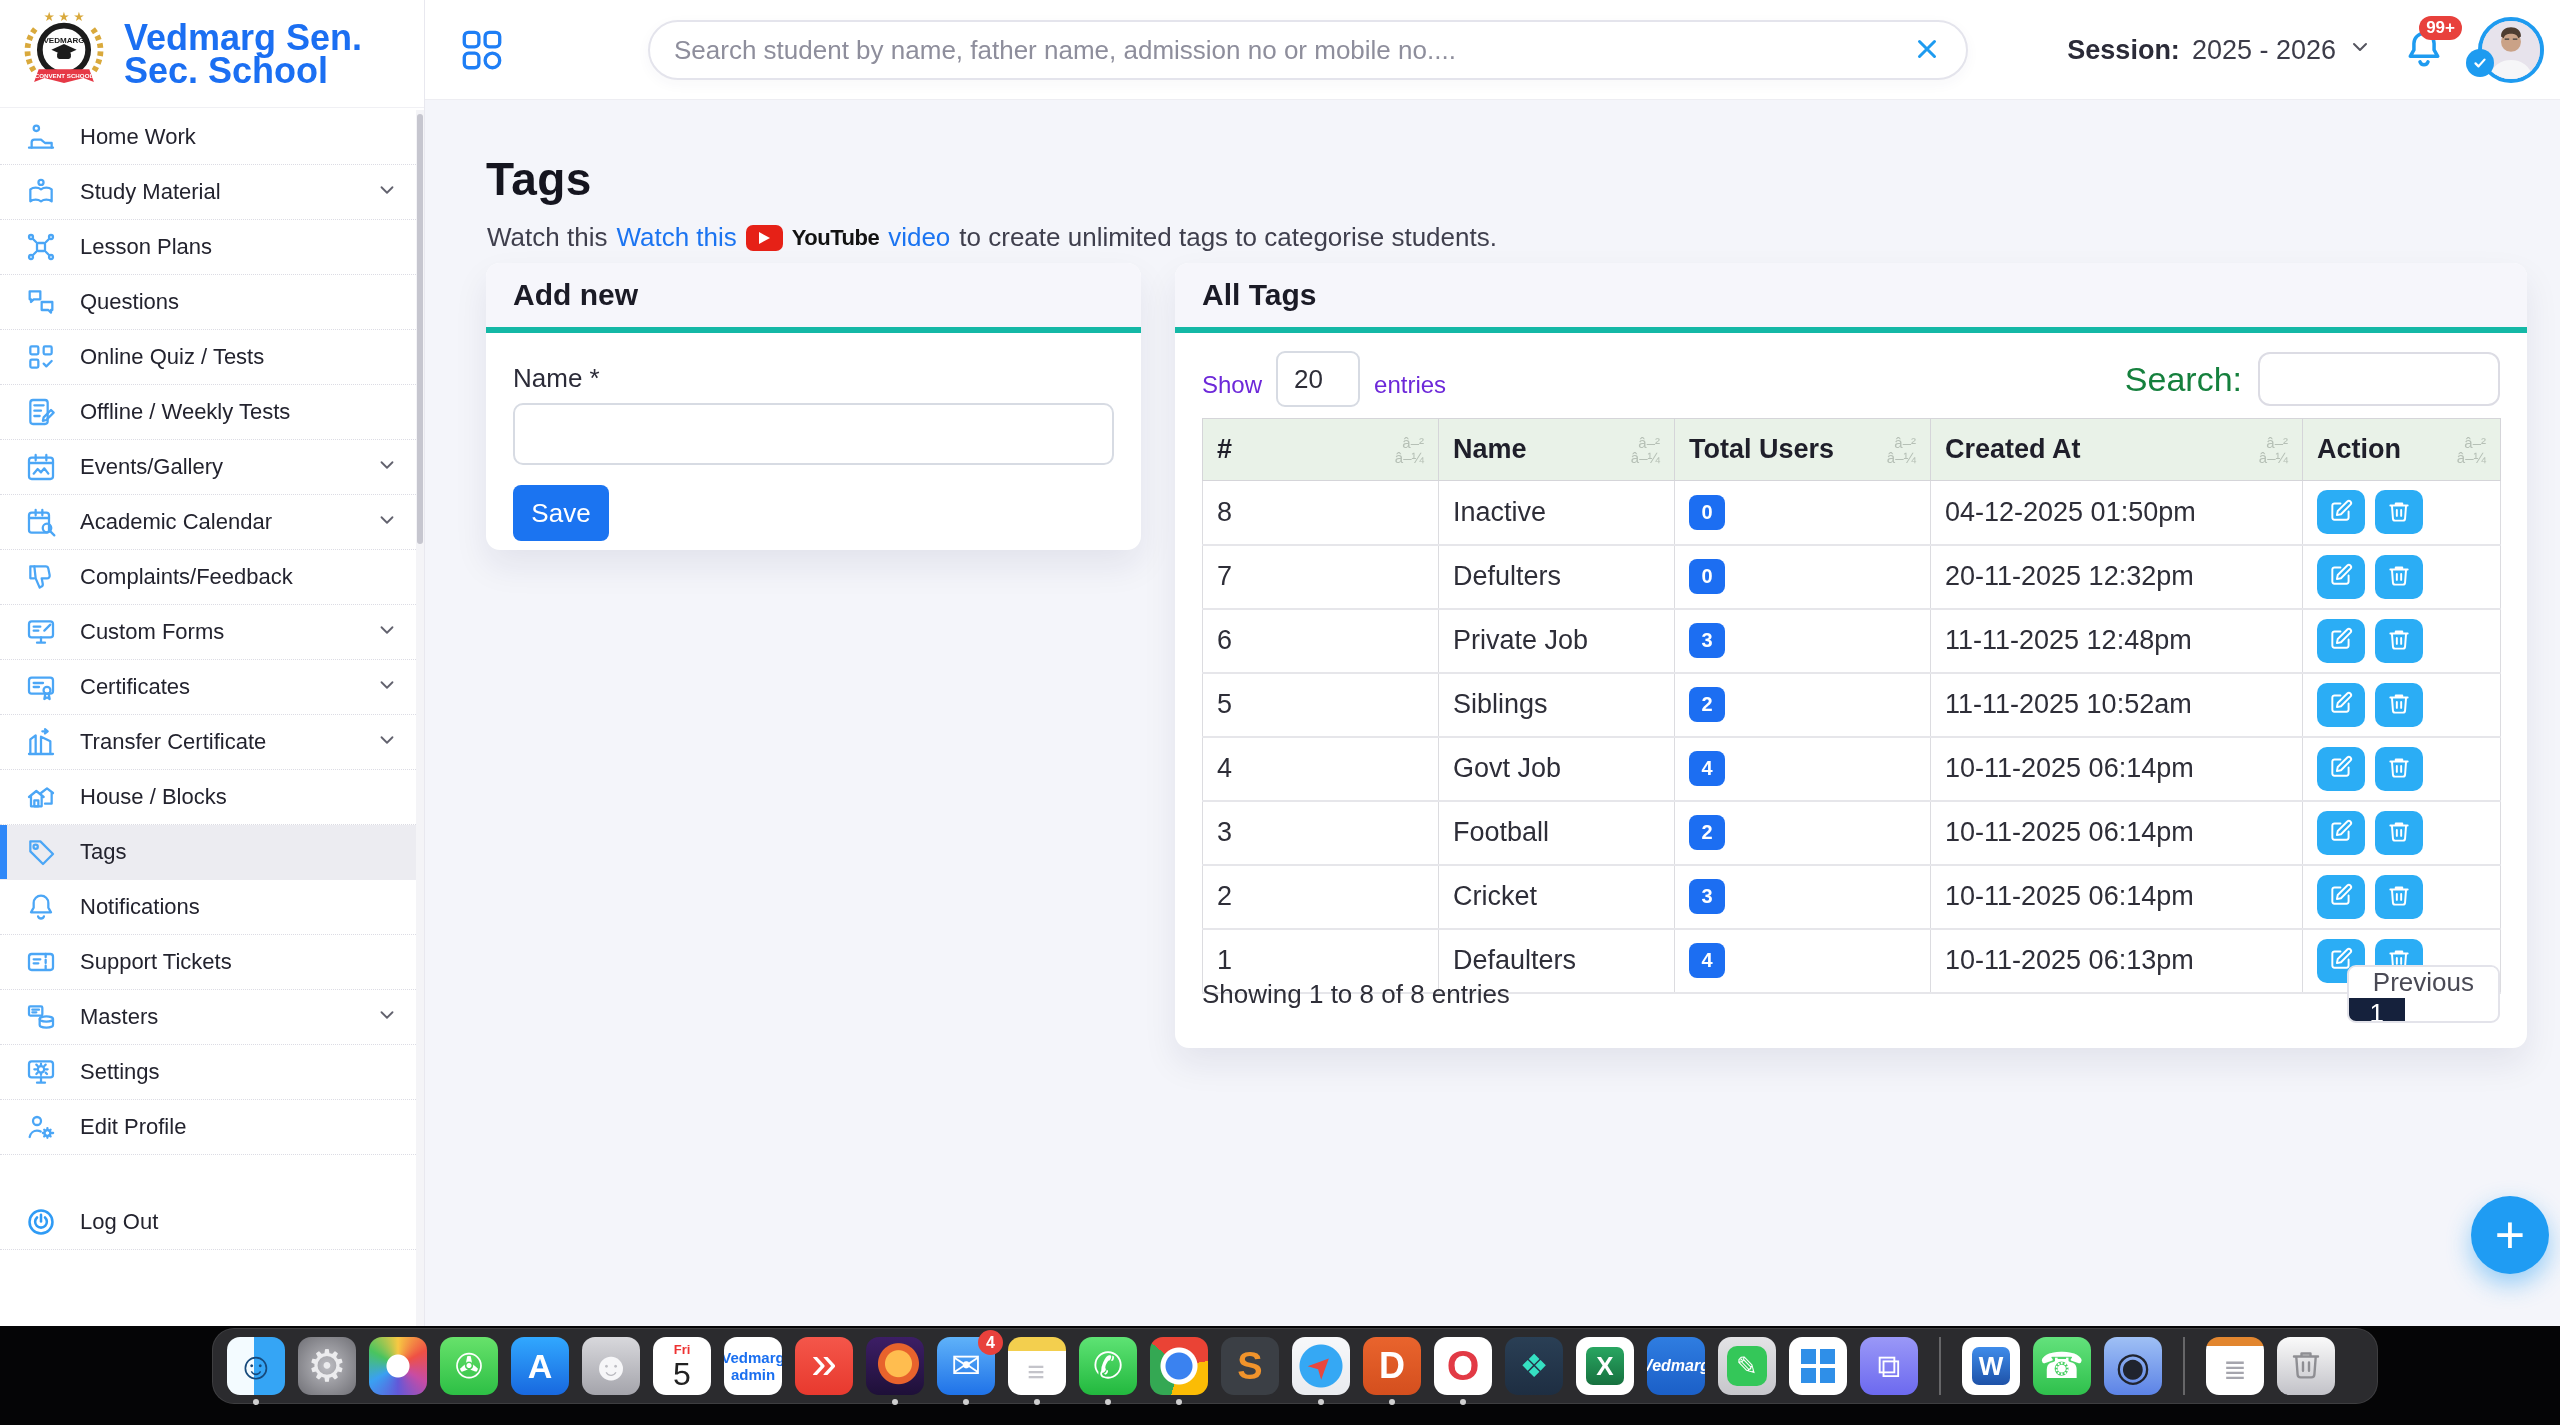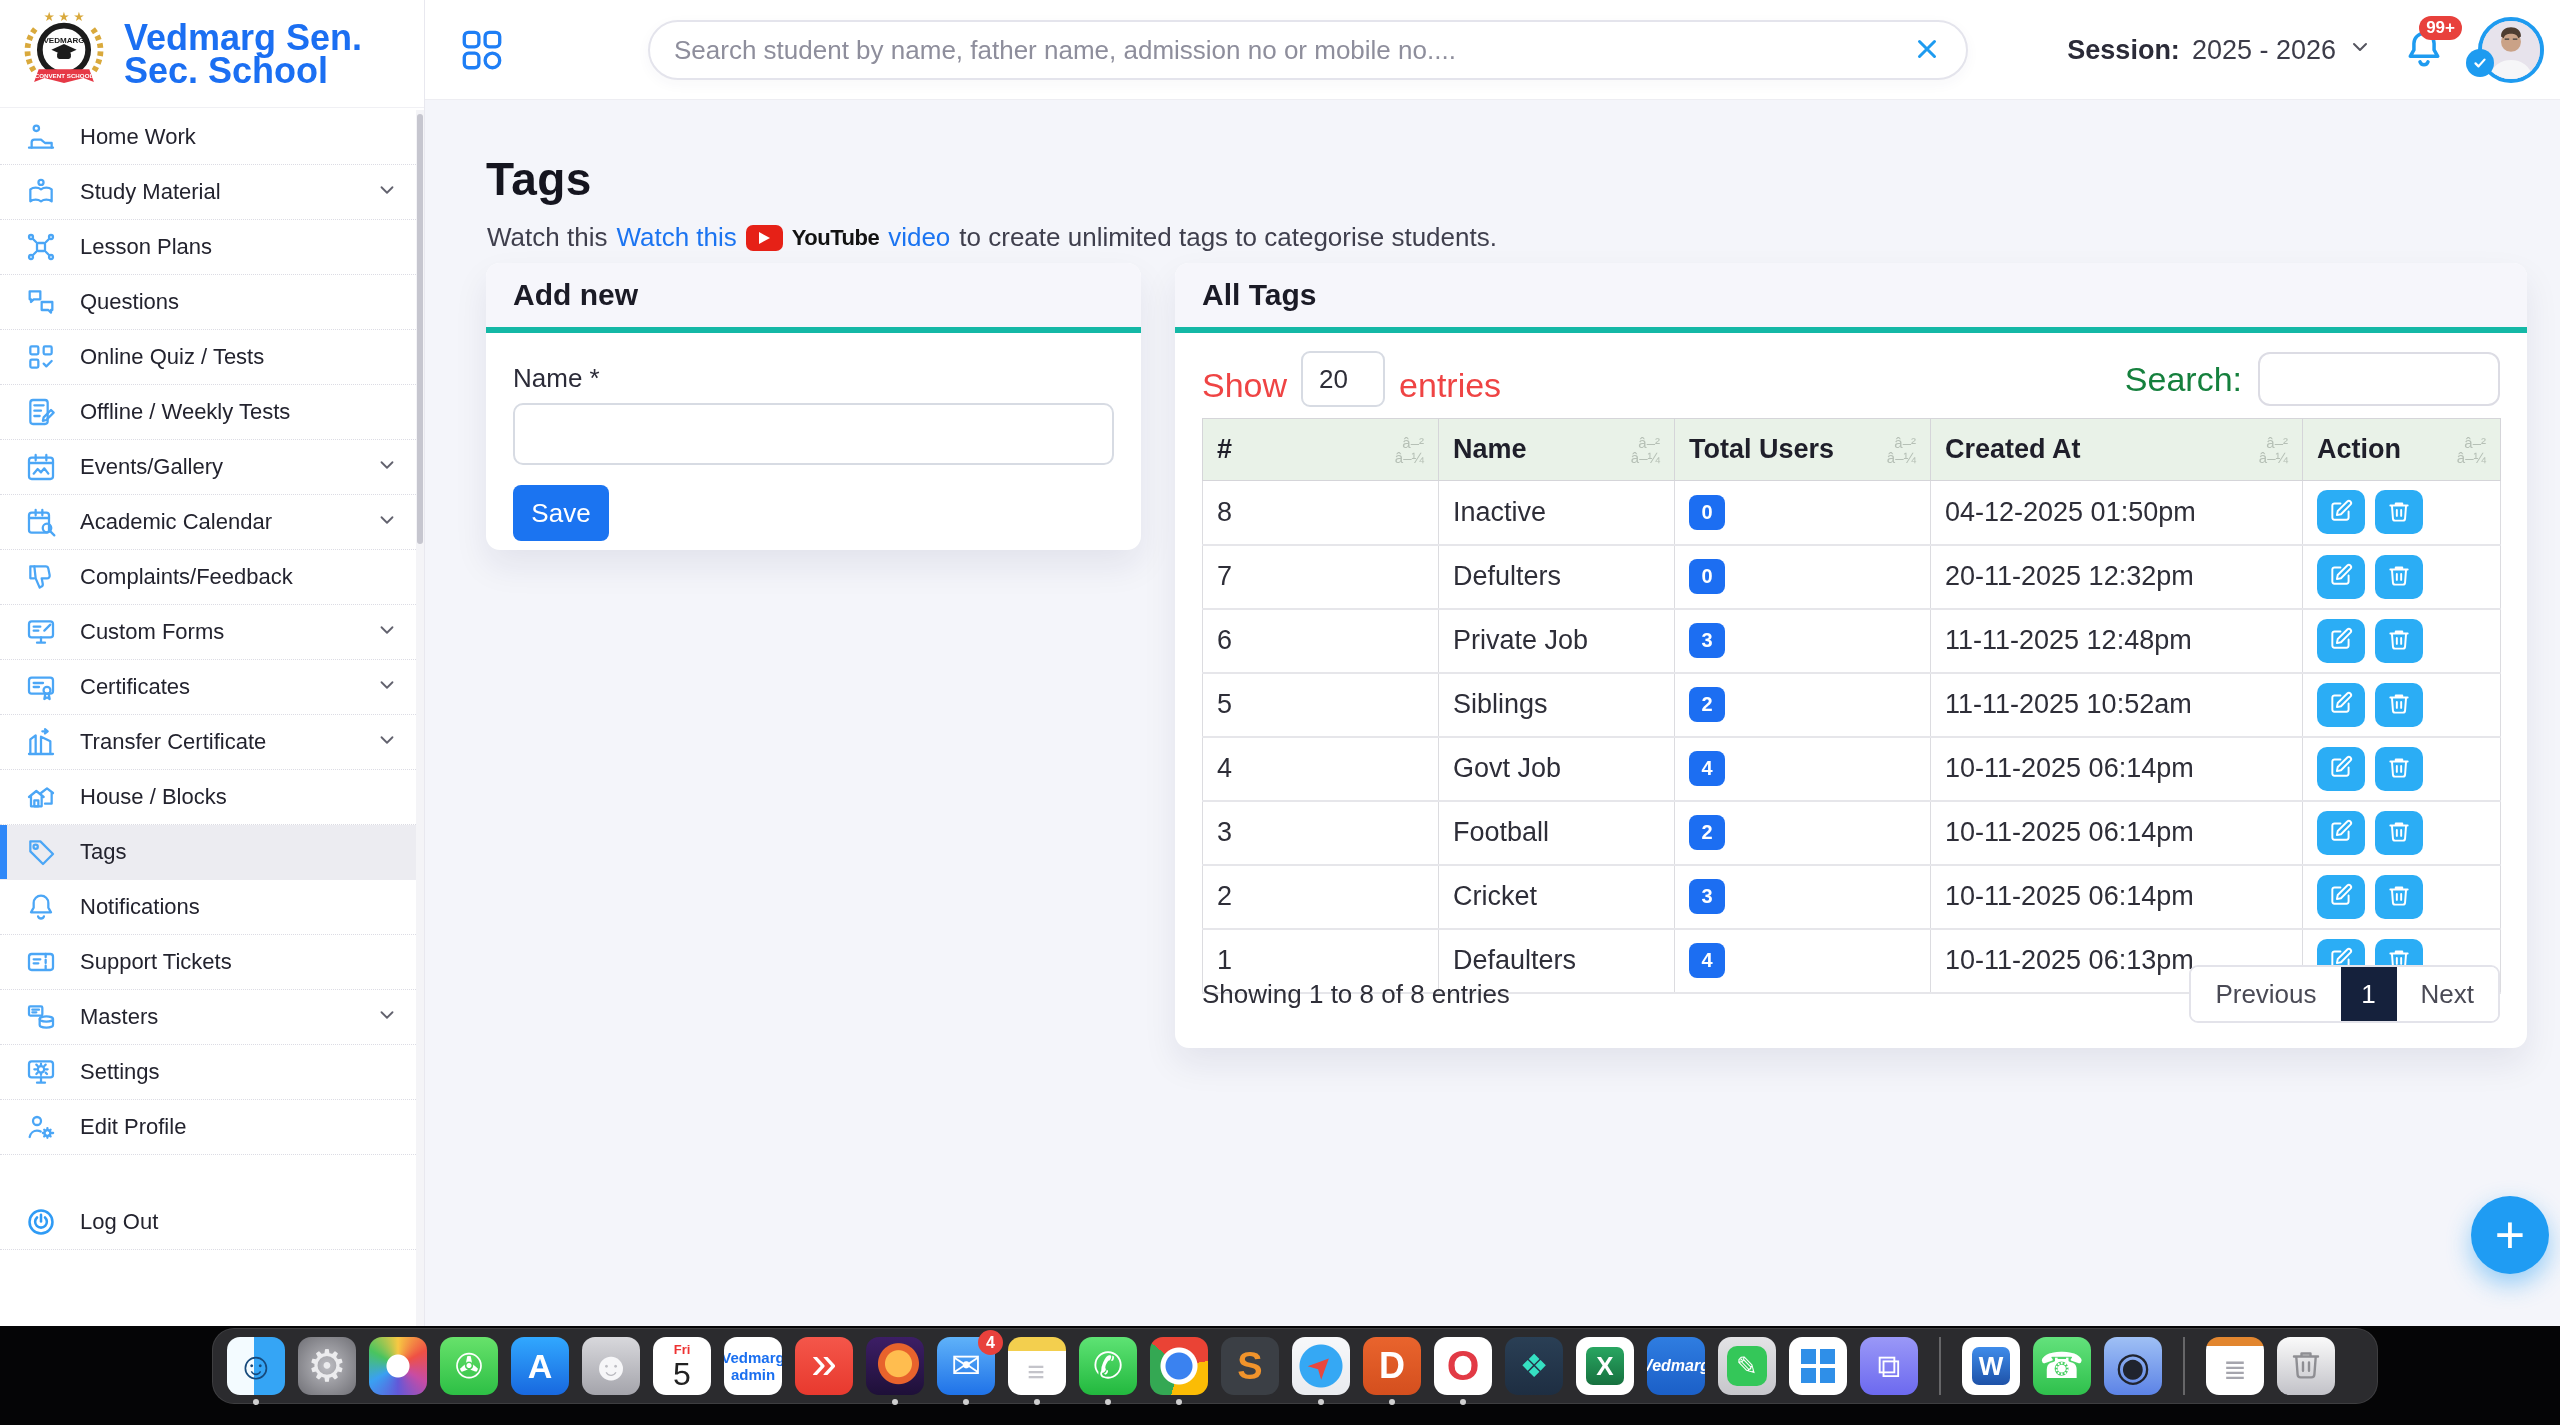--- a/index.html
+++ b/index.html
@@ -51,36 +51,36 @@
   .card-head { height:70px; background:#f6f6fb; border-bottom:6px solid #14b8a6; border-radius:14px 14px 0 0; display:flex; align-items:center; padding:0 27px; }
   .card-title { font-size:30px; font-weight:700; color:#1b1b26; }
 
   #add-card { left:61px; top:163px; width:655px; height:287px; }
   #name-label { position:absolute; left:27px; top:100px; font-size:26px; color:#2b2b38; font-weight:500; }
   #name-input { position:absolute; left:27px; top:140px; width:601px; height:62px; border:2px solid #d7dbe3; border-radius:10px; font-size:26px; padding:0 20px; outline:none; font-family:inherit; }
   #save-btn { position:absolute; left:27px; top:222px; width:96px; height:56px; background:#1b74f1; border:none; border-radius:8px; color:#fff; font-size:26px; font-weight:500; cursor:pointer; font-family:inherit; }
 
   #tags-card { left:750px; top:163px; width:1352px; height:785px; }
   #controls { position:absolute; left:27px; right:27px; top:88px; height:56px; display:flex; align-items:center; }
-  #show-label,#entries-label { font-size:34px; color:#ef4444;margin-top:12px; }
+  #show-label,#entries-label { font-size:24px; color:#6d28d9;margin-top:12px; }
   #entries-box { width:84px; height:56px; border:2px solid #d7dbe3; border-radius:9px; margin:0 14px; font-size:26px; color:#2e2e38; display:flex; align-items:center; padding-left:16px; background:#fff; cursor:pointer; }
   #tbl-search-label { margin-left:auto; font-size:34px; color:#15803d; }
   #tbl-search-input { width:242px; height:54px; margin-left:16px; border:2px solid #dcdce4; border-radius:12px; outline:none; font-size:25px; padding:0 16px; font-family:inherit; }
 
   #tags-table { position:absolute; left:27px; top:155px; width:1298px; border-collapse:collapse; table-layout:fixed; }
   #tags-table th { background:#e9f2e8; border:1px solid #d5d5d9; height:62px; font-size:27px; font-weight:700; color:#1f1f2a; text-align:left; padding:0 14px; }
   #tags-table td { background:#fff; border:1px solid #dcdce0; border-bottom:2px solid #e6e6ea; height:64px; font-size:27px; color:#2e2e38; padding:0 14px; }
   .th-flex { display:flex; align-items:center; justify-content:space-between; }
   .sort-glyph { font-size:15px; line-height:15px; color:#b6c0b6; white-space:pre; text-align:right; font-weight:400; }
   .tu-badge { display:inline-flex; min-width:36px; height:35px; padding:0 10px; background:#1c6ef2; color:#fff; border-radius:8px; font-size:20px; font-weight:700; align-items:center; justify-content:center; }
   .act-btn { width:48px; height:44px; border:none; border-radius:10px; background:#2badf5; cursor:pointer; display:inline-flex; align-items:center; justify-content:center; margin-right:10px; }
 
   #tbl-footer { position:absolute; left:27px; right:27px; top:700px; height:62px; display:flex; align-items:center; }
   #showing-text { font-size:26px; color:#2e2e38; }
-  #pager { margin-left:auto; display:flex; align-items:stretch; height:58px; border:2px solid #e3e3ea; border-radius:9px; overflow:hidden; background:#fff; }
+  #pager { margin-left:auto; display:flex; align-items:stretch; height:58px; border:2px solid #e3e3ea; border-radius:9px; overflow:hidden; background:#fff;flex-direction:column; }
   .page-btn { display:flex; align-items:center; padding:0 24px; font-size:26px; color:#4a4a55; cursor:pointer; background:#fff; border:none; font-family:inherit; }
   #page-current { width:56px; background:#15213c; color:#fff; display:flex; align-items:center; justify-content:center; font-size:26px; }
 
   #fab { position:absolute; left:2046px; top:1096px; width:78px; height:78px; border-radius:50%; background:#1f9cf3; border:none; color:#fff; font-size:52px; line-height:70px; cursor:pointer; box-shadow:0 10px 24px rgba(31,156,243,.45); font-family:inherit; }
 
   
   #dock-strip { position:absolute; left:0; top:1326px; width:2560px; height:99px; background:#050506; }
   #dock { position:absolute; left:212px; top:2px; width:2166px; height:76px; background:rgba(46,46,50,.93); border:1px solid rgba(255,255,255,.09); border-radius:22px; display:flex; align-items:center; padding:0 14px; gap:13px; }
   .dock-item { position:relative; width:58px; height:58px; flex:0 0 auto; cursor:pointer; }
   .tile { width:58px; height:58px; border-radius:13px; display:flex; flex-direction:column; align-items:center; justify-content:center; overflow:hidden; }

